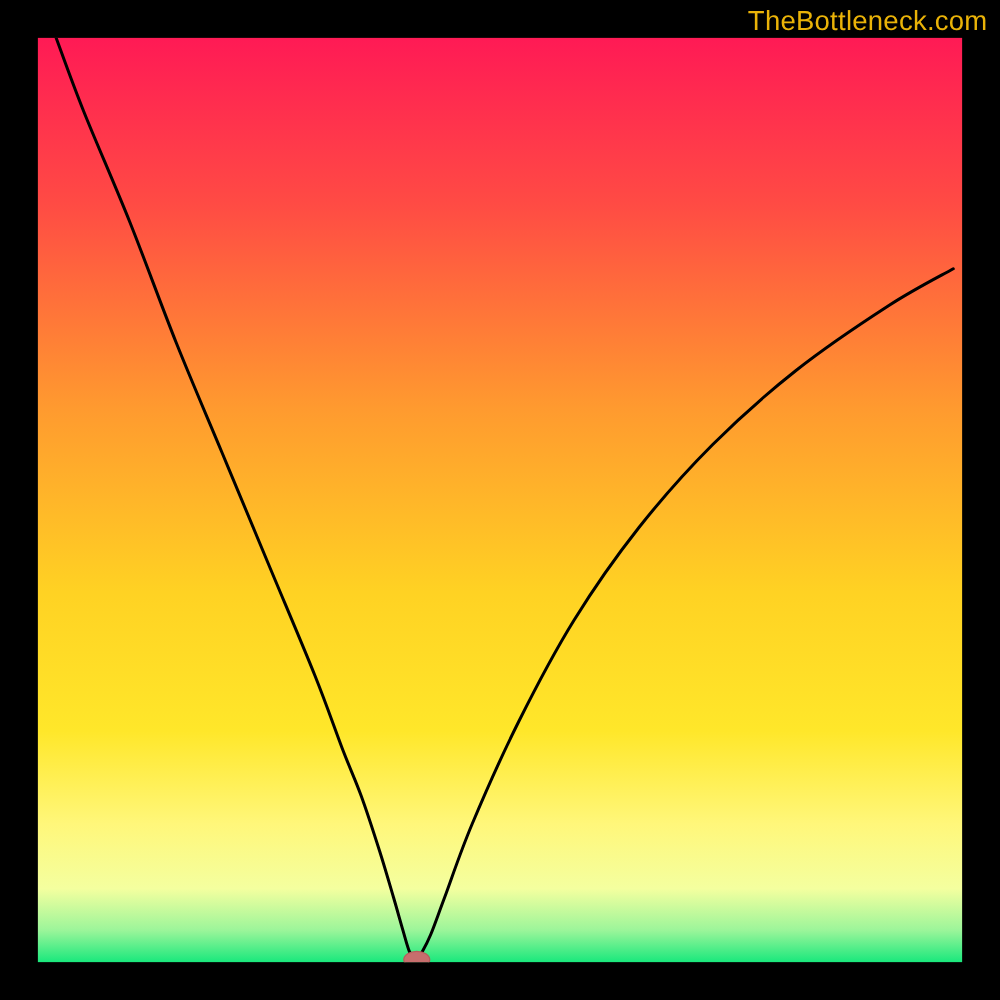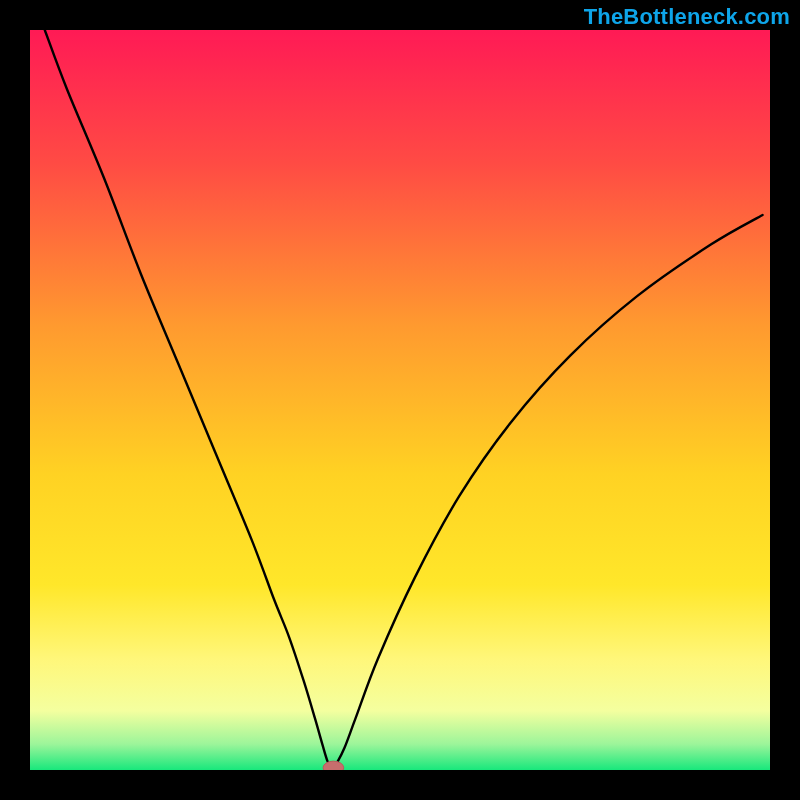--- a/index.html
+++ b/index.html
@@ -22,24 +22,24 @@
     top: 30px;
     left: 30px;
     width: 740px;
     height: 740px;
     overflow: hidden;
   }
   .watermark {
     position: absolute;
     top: 4px;
     right: 10px;
-    color: #0ea5e9;
+    color: #eab308;
     font-size: 22px;
     letter-spacing: 0.2px;
-    font-weight: 700;
+    font-weight: 400;
   }
   svg { display: block; }
 </style>
 </head>
 <body>
 
 <div class="frame">
   <div class="watermark">TheBottleneck.com</div>
   <div class="plot-area">
     <svg id="chart-svg" width="740" height="740" viewBox="0 0 740 740" preserveAspectRatio="none">

